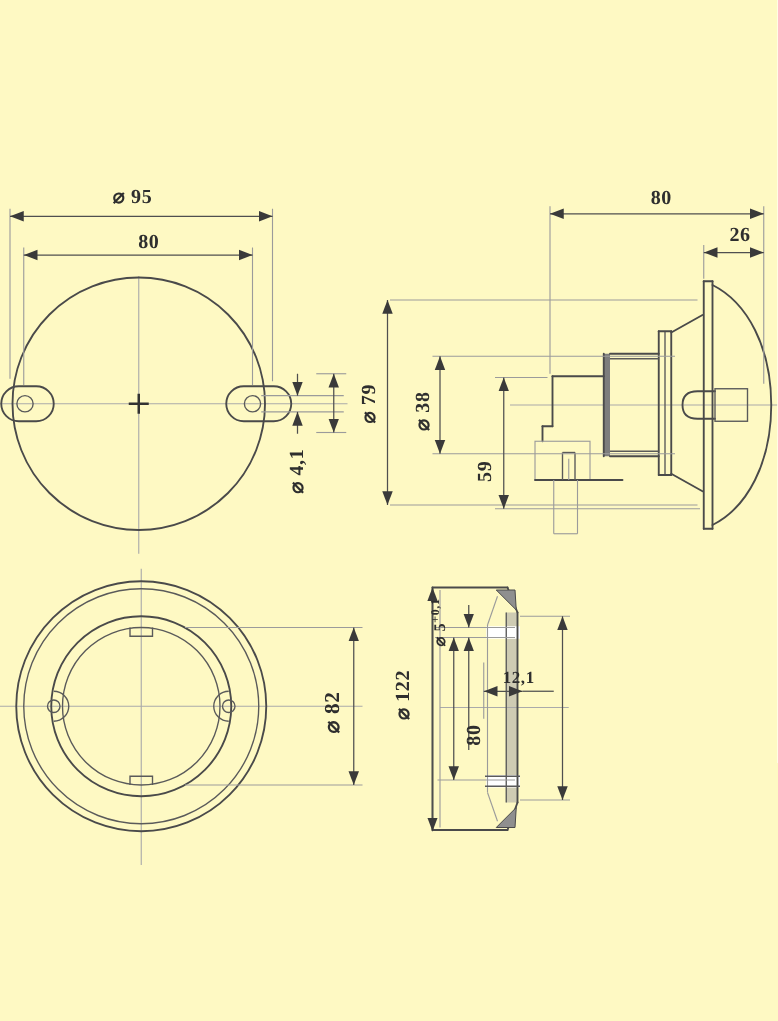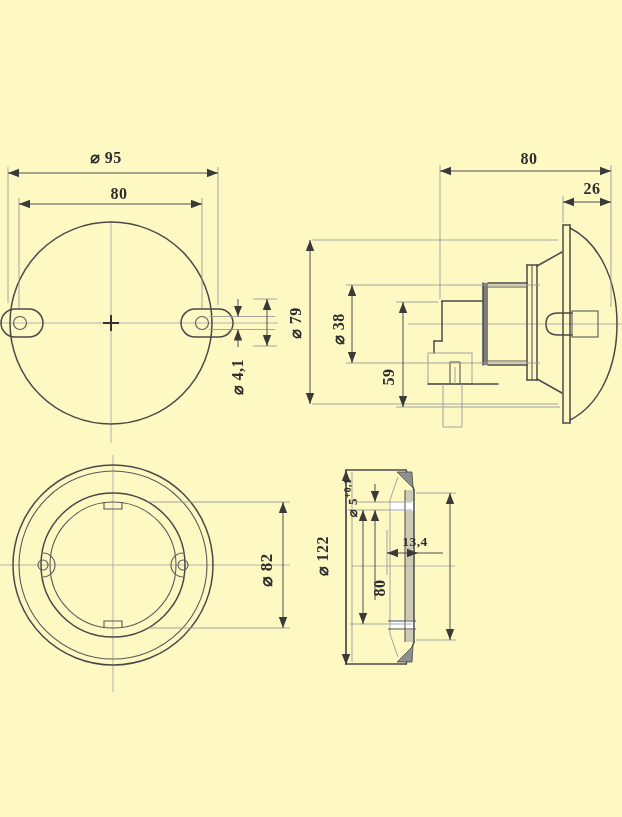--- a/index.html
+++ b/index.html
@@ -209,16 +209,16 @@
 
 <div class="label" style="left:529px;top:159px;">80</div>
 <div class="label" style="left:592px;top:189px;">26</div>
 <div class="label rlabel" style="left:338px;top:329px;">⌀ 38</div>
 <div class="label rlabel" style="left:389px;top:377px;">59</div>
 
 <div class="label rlabel" style="left:266px;top:570px;font-size:17px;">⌀ 82</div>
 
 <div class="label rlabel" style="left:322px;top:556px;">⌀ 122</div>
 <div class="label rlabel" style="left:352px;top:498px;font-size:13px;"><span>⌀ 5</span><sup>+0,1</sup></div>
-<div class="label" style="left:415px;top:542px;font-size:13.5px;">13,4</div>
+<div class="label" style="left:415px;top:542px;font-size:13.5px;">12,1</div>
 <div class="label rlabel" style="left:380px;top:588px;">80</div>
 
 </div>
 
 </body></html>

